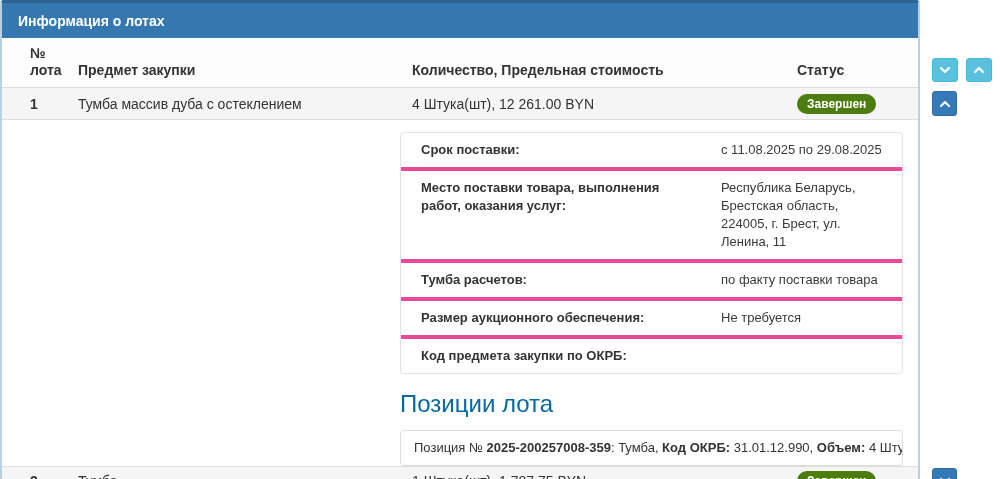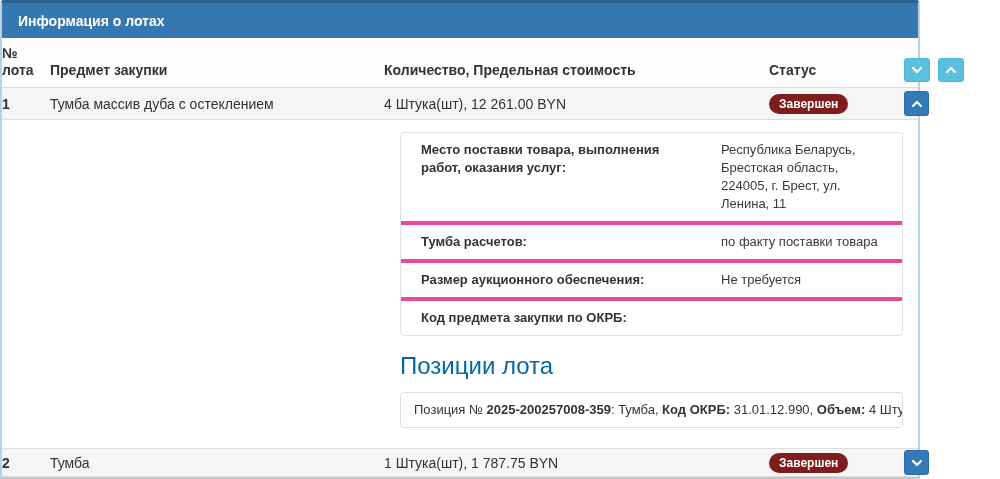--- a/index.html
+++ b/index.html
@@ -22,21 +22,21 @@
     color:#fff;
     font-size:14px;
     font-weight:bold;
     padding:10px 16px 9px 16px;
     flex:0 0 auto;
   }
 
   .row-grid {
     display:grid;
     grid-template-columns:48px 334px 385px 135px 1fr;
-    padding:0 0;
+    padding:0 28px;
     column-gap:0;
   }
 
   .thead {
     background:#fdfdfd;
     border-bottom:1px solid #ddd;
     min-height:50px;
     align-items:end;
     font-size:14px;
     font-weight:bold;
@@ -54,21 +54,21 @@
   }
   .lot-row .cell { line-height:16px; }
   .lot-row-1 { border-bottom:1px solid #ddd; }
   .lot-row-2 { border-top:1px solid #ddd; border-bottom:1px solid #ddd; min-height:29px; }
 
   .cell-num { font-weight:bold; }
   .cell-actions { text-align:right; white-space:nowrap; }
 
   .badge-pill {
     display:inline-block;
-    background:#7f1d1d;
+    background:#4d7c0f;
     color:#fff;
     font-size:12px;
     font-weight:bold;
     line-height:12px;
     padding:4px 10px;
     border-radius:10px;
   }
 
   .btn {
     display:inline-flex;
@@ -180,20 +180,24 @@
             </svg>
         </span>
       </span>
     </div>
   </div>
 
   <div class="details">
 
     <div class="details-table">
       <div class="detail-row">
+        <div class="detail-label">Срок поставки:</div>
+        <div class="detail-value">с 11.08.2025 по 29.08.2025</div>
+      </div>
+      <div class="detail-row">
         <div class="detail-label">Место поставки товара, выполнения работ, оказания услуг:</div>
         <div class="detail-value">Республика Беларусь, Брестская область, 224005, г. Брест, ул. Ленина, 11</div>
       </div>
       <div class="detail-row">
         <div class="detail-label">Тумба расчетов:</div>
         <div class="detail-value">по факту поставки товара</div>
       </div>
       <div class="detail-row">
         <div class="detail-label">Размер аукционного обеспечения:</div>
         <div class="detail-value">Не требуется</div>

